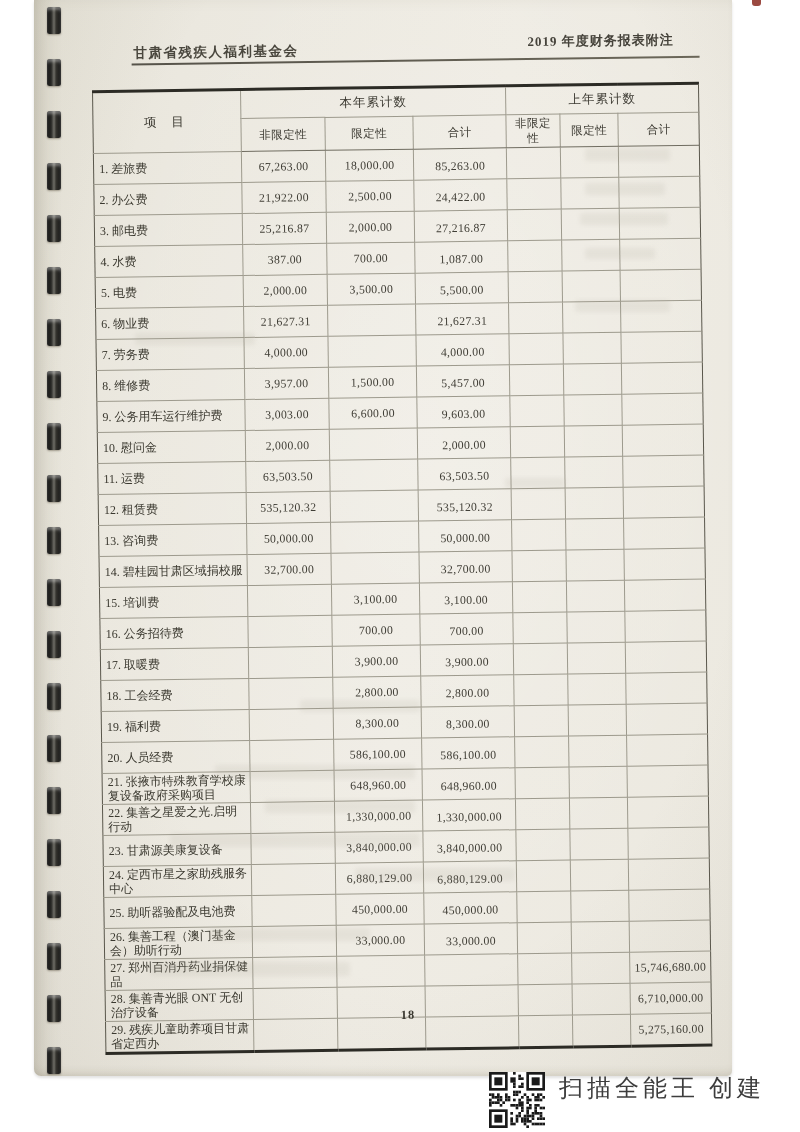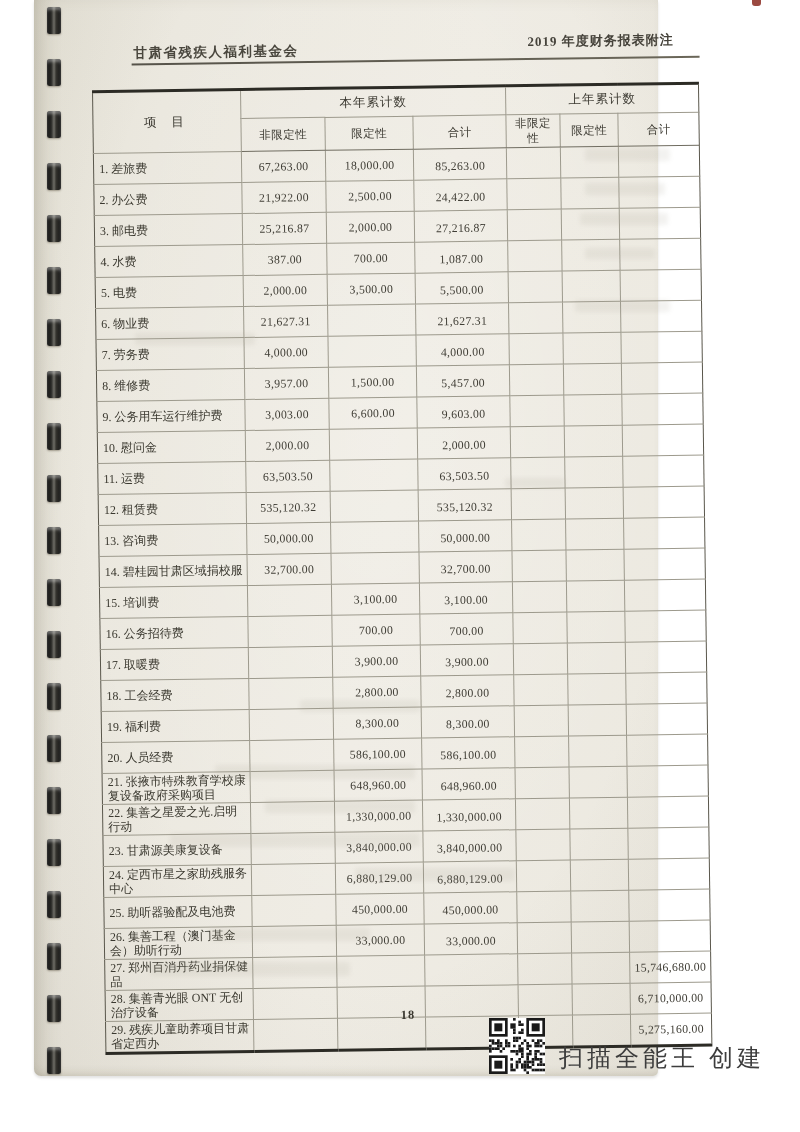--- a/index.html
+++ b/index.html
@@ -1,20 +1,20 @@
 <!DOCTYPE html>
 <html><head>
 <meta charset="utf-8">
 <style>
   html,body{margin:0;padding:0;background:#ffffff;}
   body{width:800px;height:1132px;position:relative;overflow:hidden;
        font-family:"Liberation Serif","DejaVu Serif",serif;}
 
   
-  .page{position:absolute;left:34px;top:0;width:624px;height:1076px;
+  .page{position:absolute;left:34px;top:0;width:698px;height:1076px;
         background:linear-gradient(100deg,#e6e3d8 0%,#ebe8df 18%,#efece4 55%,#ece9e0 100%);
         border-radius:0 0 5px 7px;
         box-shadow:inset 16px 0 22px -12px rgba(95,85,60,.28),
                    inset 0 -6px 10px -6px rgba(120,110,85,.25),
                    0 2px 3px rgba(0,0,0,.12);}
   .page-vignette{position:absolute;inset:0;border-radius:inherit;pointer-events:none;
         background:radial-gradient(ellipse at 55% 40%,rgba(255,255,255,.18) 0%,rgba(0,0,0,0) 60%,rgba(110,100,75,.10) 100%);}
 
   
   .spine-strip{position:absolute;left:75px;top:0;width:268px;height:9px;
@@ -62,21 +62,21 @@
   .fin-table thead tr:last-child th{border-bottom:1px solid #6f6c60;}
 
   .page-num{position:absolute;left:64px;top:1012px;width:606px;text-align:center;
         font-size:12.5px;font-weight:600;color:#3c3a32;letter-spacing:1px;}
 
   
   .ghost{position:absolute;background:#a39e8f;opacity:.13;filter:blur(2.2px);
         border-radius:2px;pointer-events:none;}
 
   
-  .wm{position:absolute;left:489px;top:1018px;display:flex;align-items:flex-end;}
+  .wm{position:absolute;left:489px;top:1072px;display:flex;align-items:flex-start;}
   .wm svg{display:block;}
   .wm-text{margin-left:14px;font-size:24px;color:#3d3d3d;letter-spacing:4px;
         font-family:"Liberation Serif","DejaVu Serif",serif;}
 </style>
 </head>
 <body>
 
 <div class="spine-strip"></div>
 <div class="corner-mark"></div>
 

